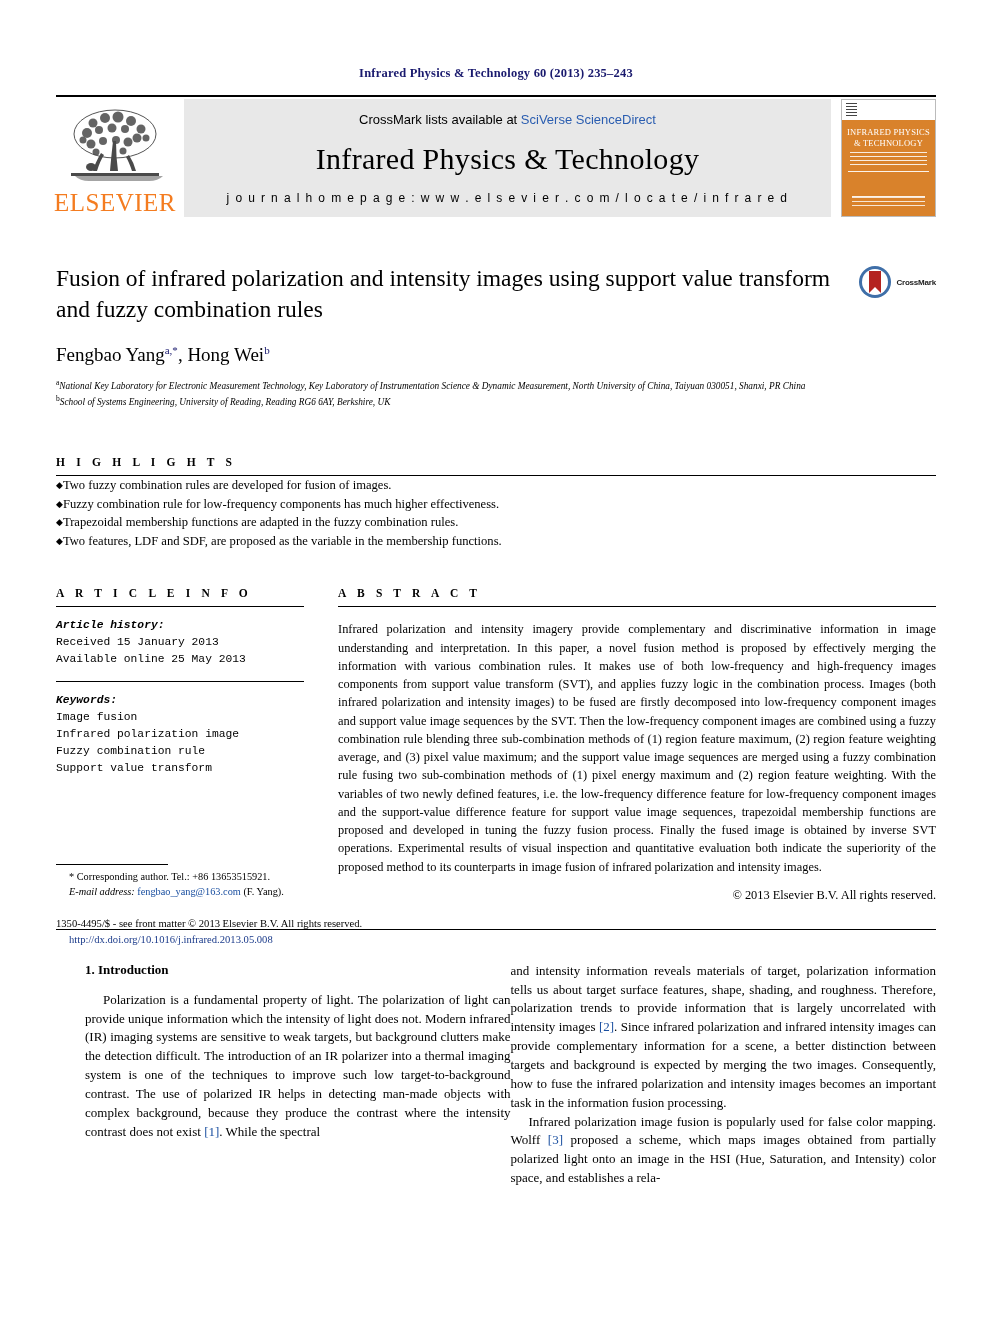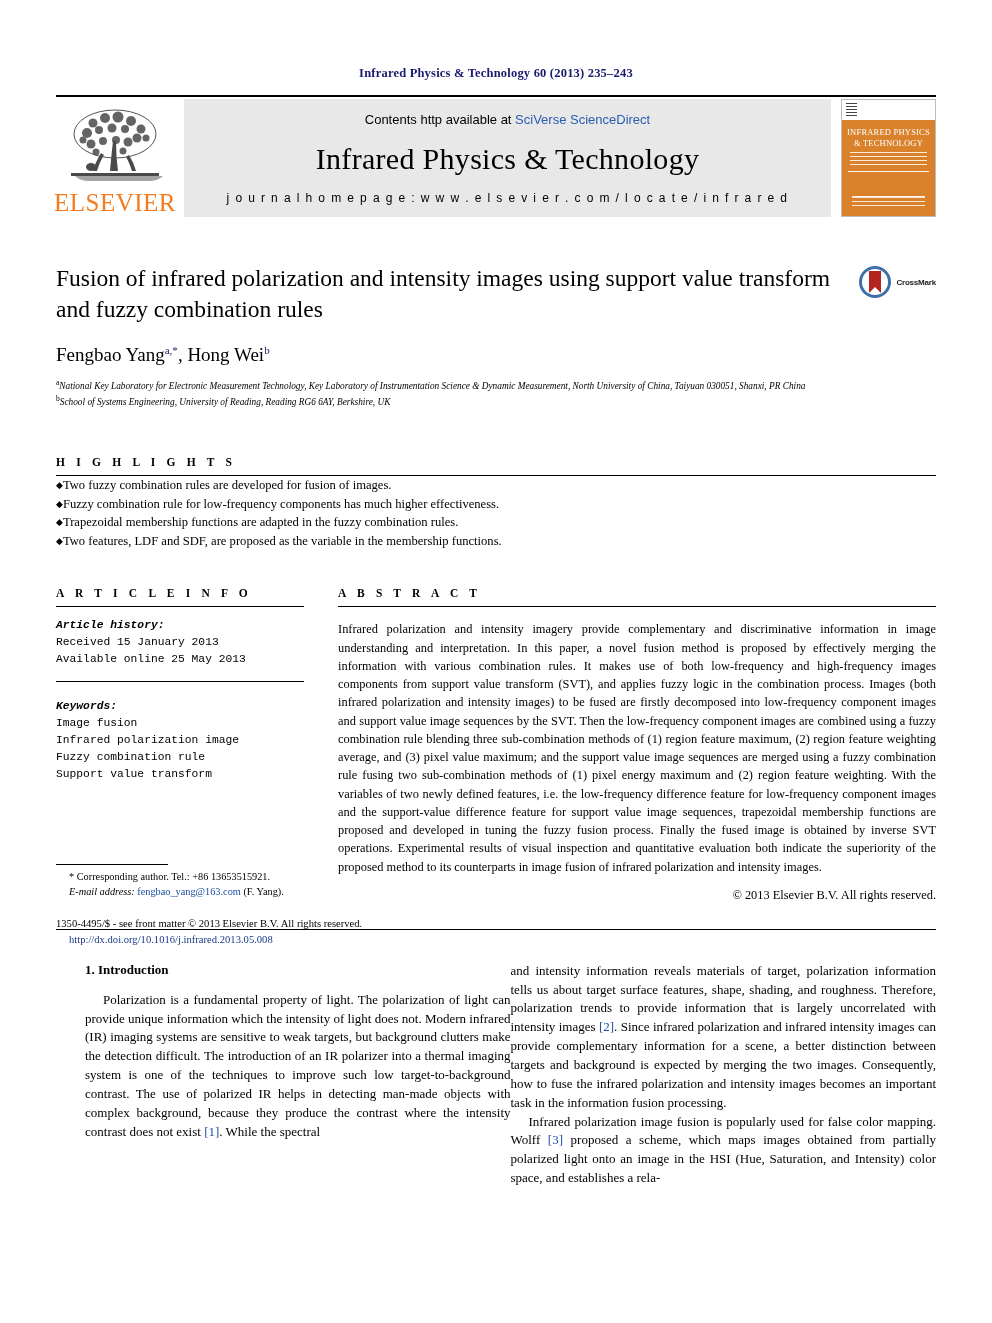--- a/index.html
+++ b/index.html
@@ -315,21 +315,21 @@
           <ellipse cx="28" cy="60" rx="5" ry="4"></ellipse>
           <rect x="8" y="66" width="88" height="3"></rect>
           <path d="M12 69 q5 5 14 5 h60 q9 0 14 -5 z" opacity=".5"></path>
         </g>
       </svg>
       <div class="elsevier-word">ELSEVIER</div>
     </div>
 
     <div class="masthead-center">
       <div class="contents-line">
-        <span>Contents http available at </span><span class="sd-link">SciVerse ScienceDirect</span>
+        <span>CrossMark lists available at </span><span class="sd-link">SciVerse ScienceDirect</span>
       </div>
       <div class="journal-name">Infrared Physics &amp; Technology</div>
       <div class="homepage-line">j o u r n a l   h o m e p a g e :   w w w . e l s e v i e r . c o m / l o c a t e / i n f r a r e d</div>
     </div>
 
     <div class="cover-thumb">
       <div class="cover-topbar"></div>
       <div class="cover-els-mark"></div>
       <div class="cover-title">INFRARED PHYSICS &amp; TECHNOLOGY</div>
       <div class="cover-sub"></div>
@@ -381,21 +381,21 @@
 
     <div class="info-col">
       <div class="section-head">A R T I C L E    I N F O</div>
       <div class="thin-rule"></div>
       <div class="info-body" style="margin-top:10px">
         <div class="info-label">Article history:</div>
         <div>Received 15 January 2013</div>
         <div>Available online 25 May 2013</div>
       </div>
       <div class="thin-rule" style="margin-top:13px"></div>
-      <div class="info-body" style="margin-top:16px">
+      <div class="info-body" style="margin-top:10px">
         <div class="info-label">Keywords:</div>
         <div>Image fusion</div>
         <div>Infrared polarization image</div>
         <div>Fuzzy combination rule</div>
         <div>Support value transform</div>
       </div>
     </div>
 
     <div class="abs-col">
       <div class="section-head">A B S T R A C T</div>

